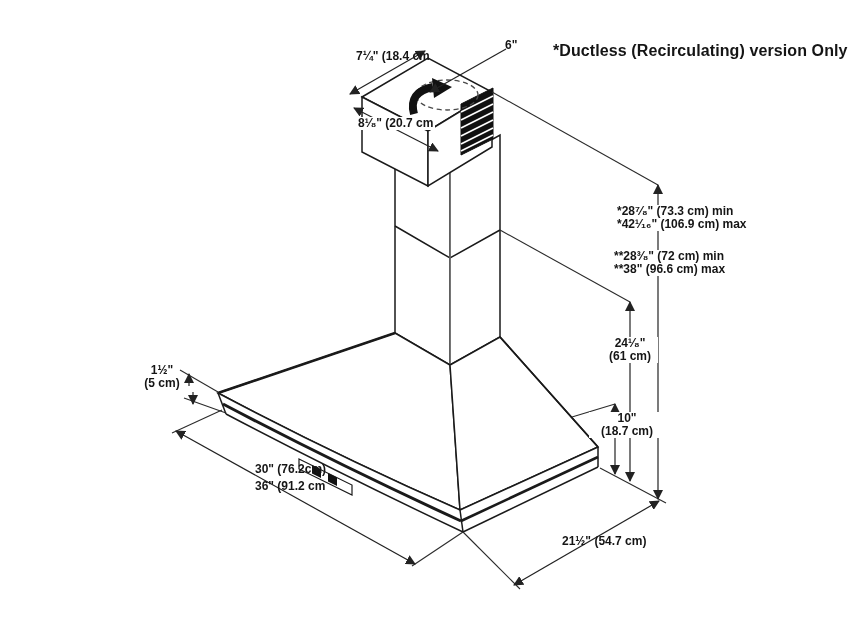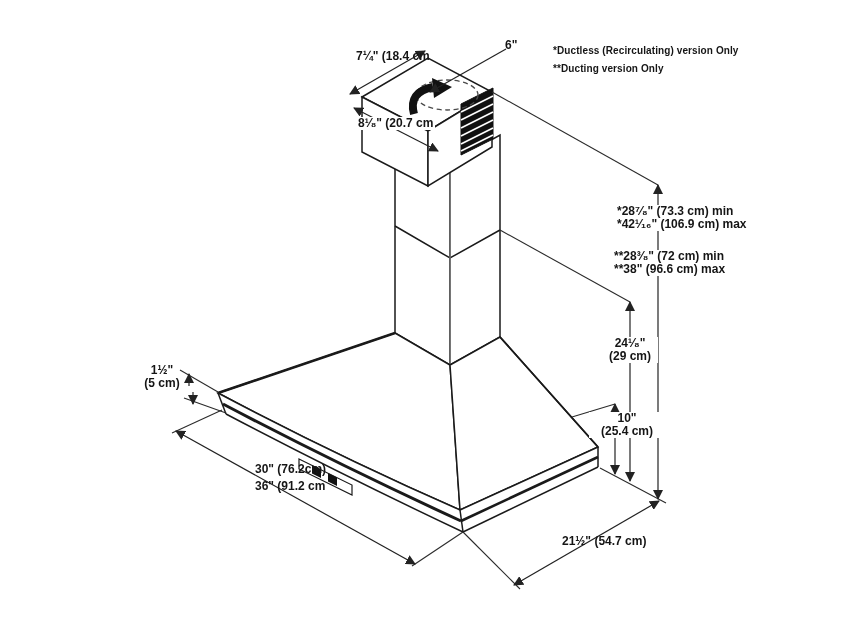--- a/index.html
+++ b/index.html
@@ -3,21 +3,21 @@
 <meta charset="utf-8">
 <style>
   html,body{margin:0;padding:0;background:#fff;}
   .stage{position:relative;width:854px;height:623px;background:#fff;overflow:hidden;
          font-family:"Liberation Sans","DejaVu Sans",sans-serif;}
   svg{position:absolute;left:0;top:0;}
   .lbl{position:absolute;font-size:12px;font-weight:700;color:#151515;
        white-space:nowrap;line-height:13px;}
   .wbg{background:#fff;padding:0 2px;}
   .ctr{text-align:center;}
-  .notes{font-size:10px;line-height:18px;letter-spacing:0.1px;}
+  .notes{font-size:16px;line-height:18px;letter-spacing:0.1px;}
 </style>
 </head>
 <body>
 
 <div class="stage">
 
 <svg width="854" height="623" viewBox="0 0 854 623">
   <defs>
     <marker id="arw" viewBox="0 0 10 10" refX="9" refY="5" markerWidth="10" markerHeight="10" orient="auto-start-reverse" markerUnits="userSpaceOnUse">
       <path d="M0,0 L10,5 L0,10 z" fill="#222"></path>
@@ -104,45 +104,44 @@
     <line x1="615" y1="404" x2="615" y2="474" marker-start="url(#arw)" marker-end="url(#arw)"></line>
     <line x1="176" y1="431" x2="415" y2="564" marker-start="url(#arw)" marker-end="url(#arw)"></line>
     <line x1="514" y1="585" x2="659" y2="501" marker-start="url(#arw)" marker-end="url(#arw)"></line>
     <line x1="189" y1="386" x2="189" y2="374" marker-end="url(#arw)"></line>
     <line x1="193" y1="392" x2="193" y2="404" marker-end="url(#arw)"></line>
   </g>
 </svg>
 
 <div class="lbl notes" style="left:553px;top:42px;">
   <div>*Ductless (Recirculating) version Only</div>
-  <div>**Ducting version Only</div>
 </div>
 
 <div class="lbl" style="left:356px;top:50px;">7¼" (18.4 cm</div>
 <div class="lbl wbg" style="left:356px;top:117px;">8¹⁄₈" (20.7 cm</div>
 <div class="lbl" style="left:505px;top:39px;">6"</div>
 
 <div class="lbl wbg" style="left:615px;top:205px;">
   <div>*28⁷⁄₈" (73.3 cm) min</div>
   <div>*42¹⁄₁₆" (106.9 cm) max</div>
 </div>
 
 <div class="lbl wbg" style="left:612px;top:250px;">
   <div>**28³⁄₈" (72 cm) min</div>
   <div>**38" (96.6 cm) max</div>
 </div>
 
 <div class="lbl wbg ctr" style="left:602px;top:337px;width:52px;">
   <div>24¹⁄₈"</div>
-  <div>(29 cm)</div>
+  <div>(61 cm)</div>
 </div>
 
 <div class="lbl wbg ctr" style="left:589px;top:412px;width:72px;">
   <div>10"</div>
-  <div>(25.4 cm)</div>
+  <div>(18.7 cm)</div>
 </div>
 
 <div class="lbl ctr" style="left:138px;top:364px;width:48px;">
   <div>1½"</div>
   <div>(5 cm)</div>
 </div>
 
 <div class="lbl" style="left:255px;top:461px;line-height:17px;">
   <div>30" (76.2cm)</div>
   <div>36" (91.2 cm</div>

